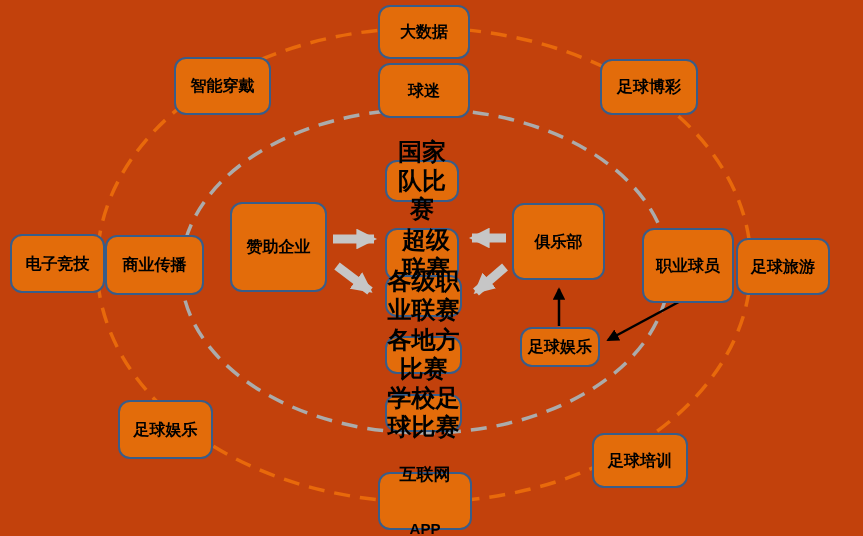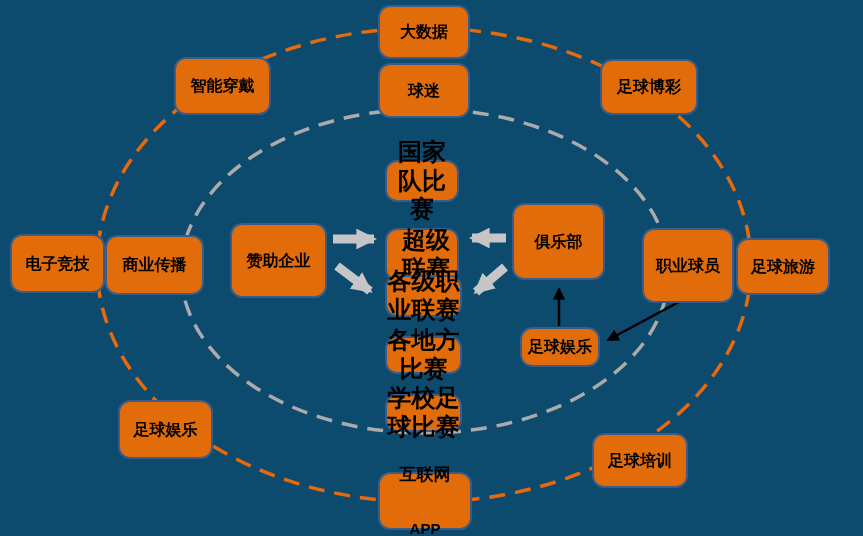--- a/index.html
+++ b/index.html
@@ -1,19 +1,19 @@
 <!DOCTYPE html>
 <html><head>
 <meta charset="utf-8">
 <style>
   html,body{margin:0;padding:0;background:#fff;}
   #stage{
     position:relative;
     width:863px;height:536px;
-    background:#0c4a6e;
+    background:#c2410c;
     font-family:"Liberation Sans","DejaVu Sans",sans-serif;
     overflow:hidden;
   }
   #arrow-layer{position:absolute;left:0;top:0;z-index:1;}
   .node{
     position:absolute;z-index:2;
     background:#E36C0A;
     border:2px solid #385D8A;
     border-radius:12px;
     display:flex;align-items:center;justify-content:center;
@@ -22,21 +22,21 @@
     font-size:16px;line-height:1.25;
     box-sizing:border-box;
   }
   .mid{font-size:24px;line-height:1.2;}
   #n-bigdata{left:378px;top:5px;width:92px;height:54px;}
   #n-fans{left:378px;top:63px;width:92px;height:55px;}
   #n-wear{left:130px;top:57px;width:97px;height:58px;margin-left:44px;}
   #n-betting{left:600px;top:59px;width:98px;height:56px;}
   #n-esports{left:10px;top:234px;width:95px;height:59px;z-index:3;}
   #n-commercial{left:105px;top:235px;width:99px;height:60px;z-index:4;}
-  #n-sponsor{left:230px;top:202px;width:97px;height:75px;margin-top:21px;}
+  #n-sponsor{left:230px;top:202px;width:97px;height:90px;}
   #n-national{left:385px;top:160px;width:74px;height:42px;}
   #n-superleague{left:385px;top:228px;width:74px;height:53px;padding-left:8px;}
   #n-clubs{left:512px;top:203px;width:93px;height:77px;}
   #n-players{left:642px;top:228px;width:92px;height:75px;z-index:4;}
   #n-tourism{left:736px;top:238px;width:94px;height:57px;z-index:3;}
   #n-leagues{left:385px;top:275px;width:77px;height:42px;}
   #n-local{left:385px;top:336px;width:77px;height:38px;}
   #n-school{left:385px;top:394px;width:77px;height:38px;}
   #n-broker{left:520px;top:327px;width:80px;height:40px;}
   #n-entertainment{left:118px;top:400px;width:95px;height:59px;}

